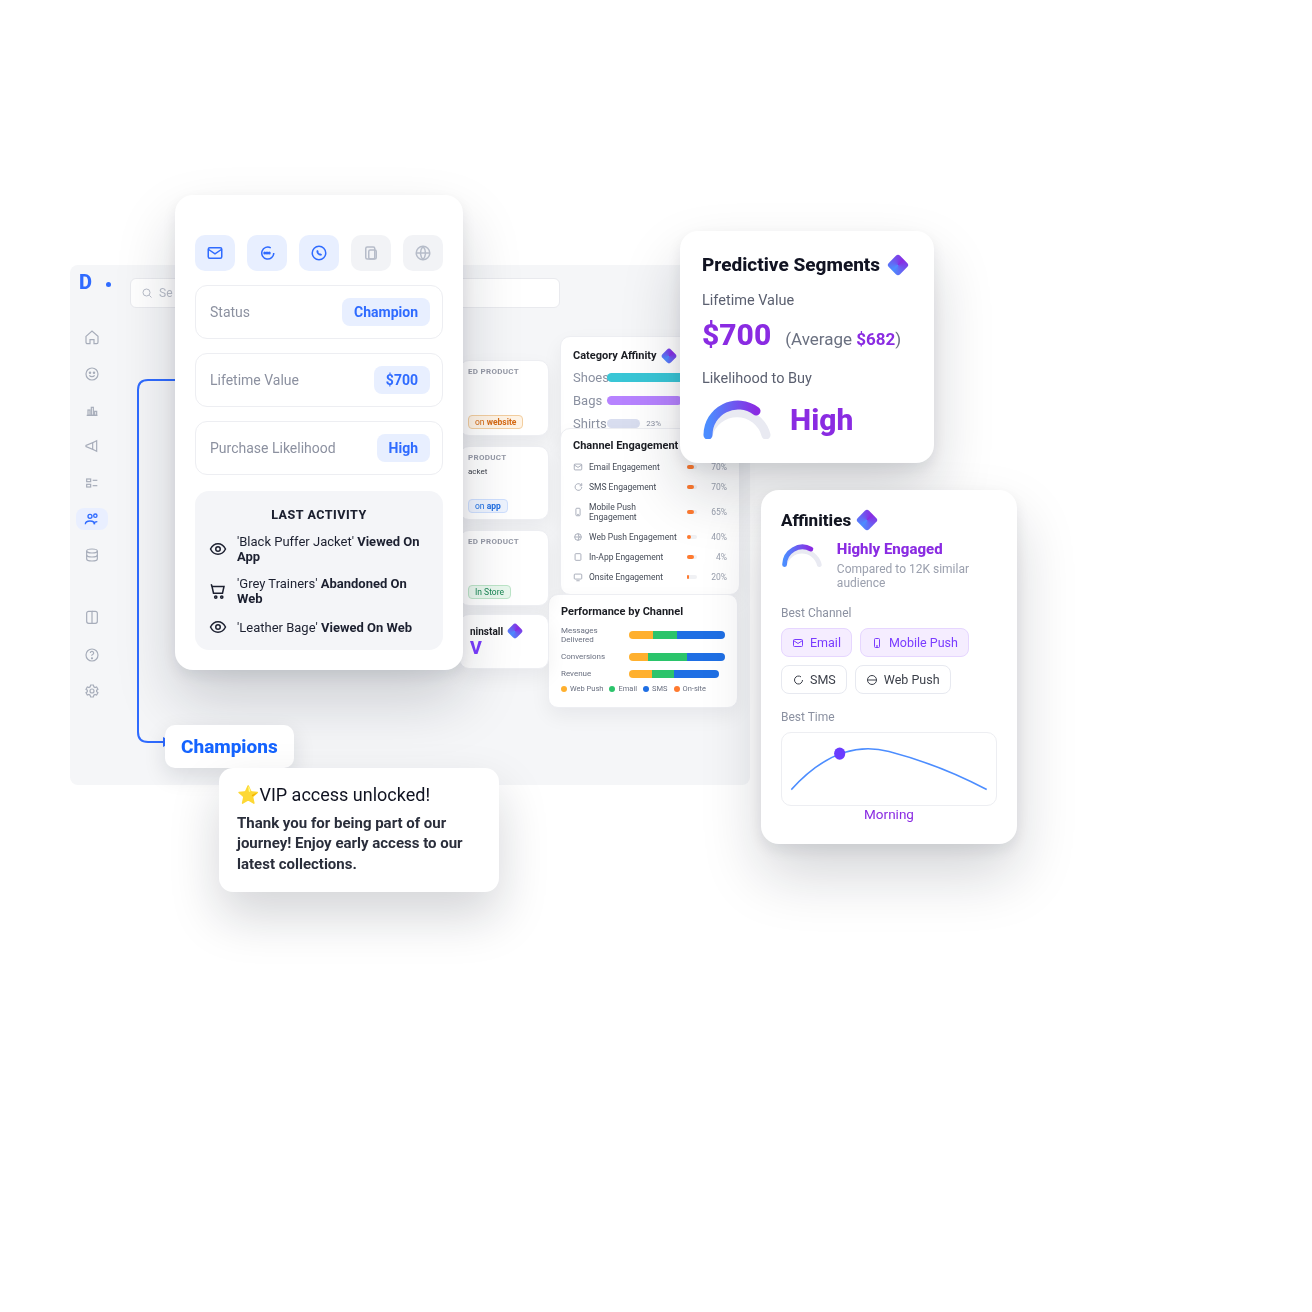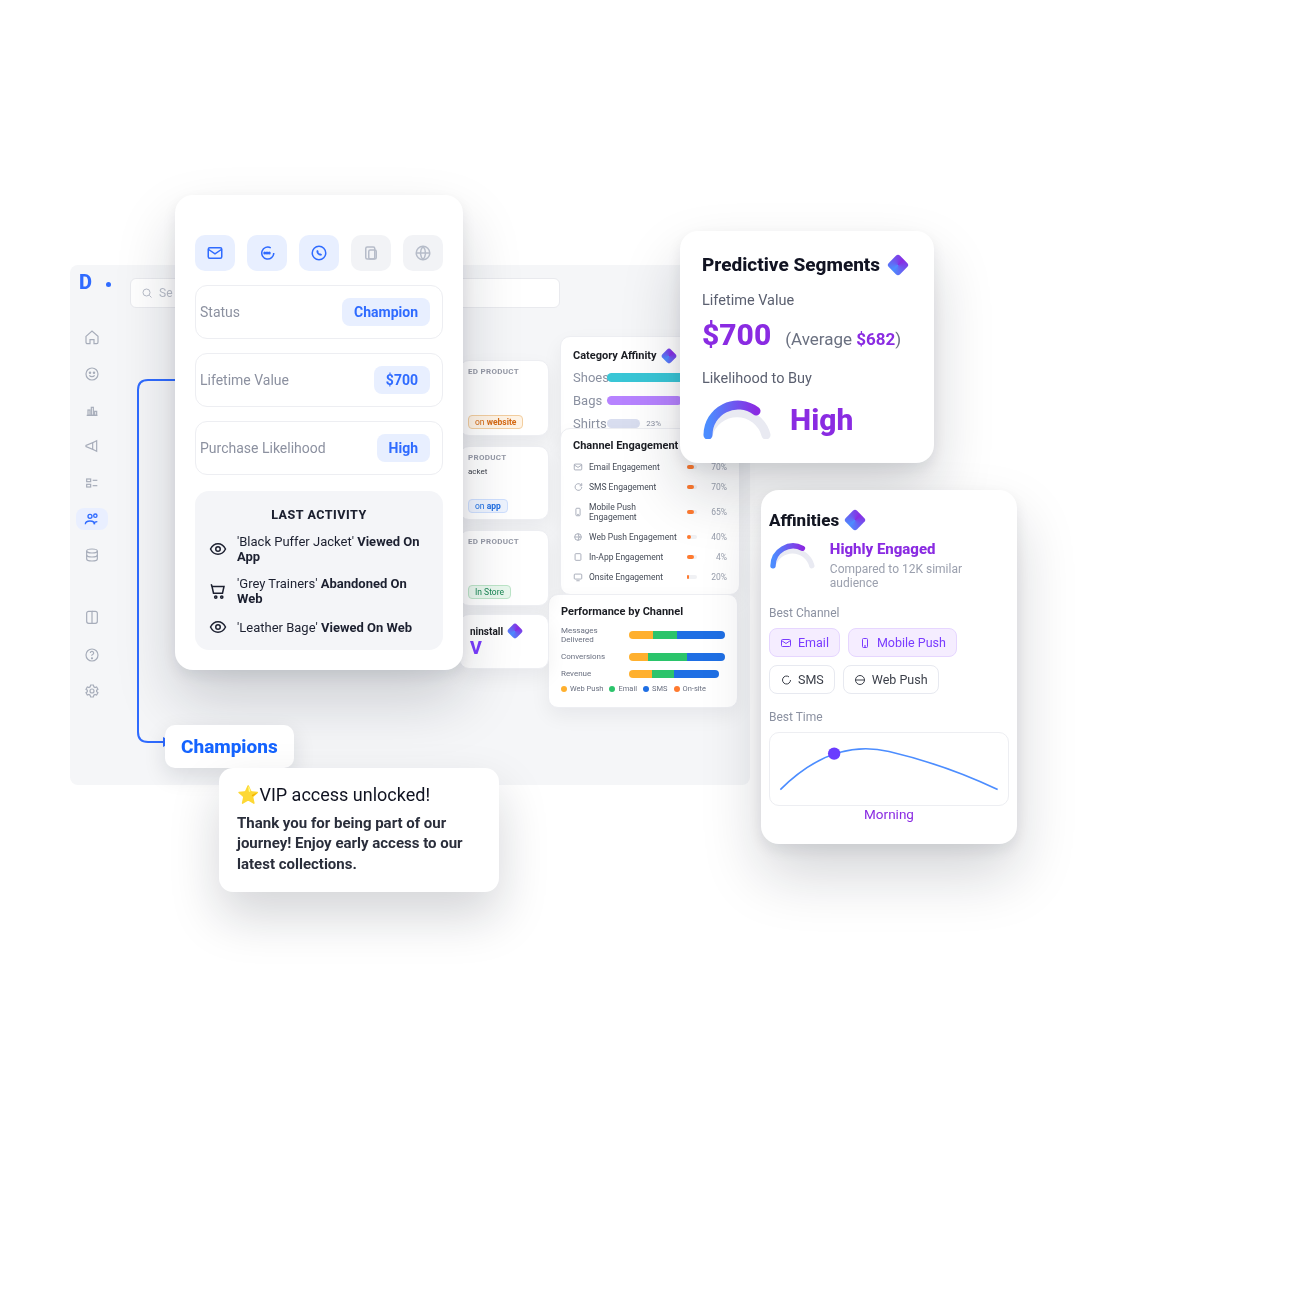--- a/index.html
+++ b/index.html
@@ -69,21 +69,21 @@
   
   .profile{left:175px;top:195px;width:288px;padding:22px 20px 20px;}
   .avatar{width:58px;height:58px;border-radius:50%;background:radial-gradient(circle at 30% 30%,#e9b892 0 22%,#3b2a1f 23% 40%,#d9b18a 41% 55%,#1a1a1a 56% 100%);box-shadow:inset 0 0 0 2px #fff;}
   .p-head{display:flex;gap:14px;align-items:center;}
   .p-name{font-size:20px;font-weight:800;color:#121521;}
   .chip{display:inline-flex;align-items:center;margin-top:6px;background:#e8efff;color:#2f6bff;font-size:12.5px;font-weight:600;padding:4px 12px;border-radius:14px;}
   .ch-row{display:flex;gap:12px;margin-top:18px;}
   .ch-btn{width:40px;height:36px;border-radius:10px;display:flex;align-items:center;justify-content:center;}
   .ch-btn.on{background:#e8efff;color:#2f6bff;}
   .ch-btn.off{background:#f2f3f6;color:#b6bcc9;}
-  .stat{display:flex;align-items:center;justify-content:space-between;border:1px solid #edeef2;border-radius:12px;padding:12px 12px 12px 4px;margin-top:14px;}
+  .stat{display:flex;align-items:center;justify-content:space-between;border:1px solid #edeef2;border-radius:12px;padding:12px 12px 12px 14px;margin-top:14px;}
   .stat:first-of-type{margin-top:18px;}
   .stat .k{font-size:14px;color:#8c91a0;}
   .stat .v{background:#e8efff;color:#2f6bff;font-weight:700;padding:6px 12px;border-radius:8px;font-size:14px;}
   .activity{margin-top:16px;background:#f4f5f8;border-radius:14px;padding:16px 14px 14px;}
   .activity h4{text-align:center;font-size:12.5px;font-weight:800;letter-spacing:.5px;color:#1c2030;}
   .act-item{display:flex;align-items:center;gap:10px;margin-top:12px;font-size:13px;color:#1c2030;}
   .act-item .b{font-weight:700;}
   .act-ic{width:18px;color:#1c2030;display:flex;}
 
   
@@ -104,21 +104,21 @@
   .pred h2{font-size:19px;font-weight:800;color:#111322;}
   .pred .sub{font-size:14.5px;color:#5b6070;margin-top:16px;}
   .pred .lv{display:flex;align-items:baseline;gap:14px;margin-top:8px;}
   .pred .lv .big{font-size:30px;font-weight:800;color:#8a2be2;}
   .pred .lv .avg{font-size:17px;color:#6a7080;}
   .pred .lv .avg b{color:#8a2be2;font-weight:700;}
   .pred .gauge{display:flex;align-items:center;gap:18px;margin-top:12px;}
   .pred .gv{font-size:30px;font-weight:800;color:#8a2be2;}
 
   
-  .affc{left:761px;top:490px;width:256px;padding:20px 8px 22px;}
+  .affc{left:761px;top:490px;width:256px;padding:20px 20px 22px;}
   .affc h2{font-size:17px;font-weight:800;color:#121521;}
   .affc .he-row{display:flex;gap:14px;align-items:flex-start;margin-top:10px;}
   .he-title{font-size:15px;font-weight:800;color:#8a2be2;}
   .he-sub{font-size:12px;color:#9ba0ae;margin-top:4px;}
   .label{font-size:12px;color:#8b91a1;margin-top:16px;}
   .chips{display:flex;gap:8px;flex-wrap:wrap;margin-top:8px;}
   .sel-chip{display:inline-flex;align-items:center;gap:6px;font-size:12.5px;border:1px solid #e7e9f0;border-radius:8px;padding:6px 10px;color:#3b3f49;background:#fff;}
   .sel-chip.pp{border-color:#e6d6ff;background:#f5edff;color:#7a3cff;}
   .affc .curve{height:74px;border:1px solid #edeef2;border-radius:10px;margin-top:8px;position:relative;}
   .affc .time{text-align:center;color:#8a2be2;font-size:13.5px;}

